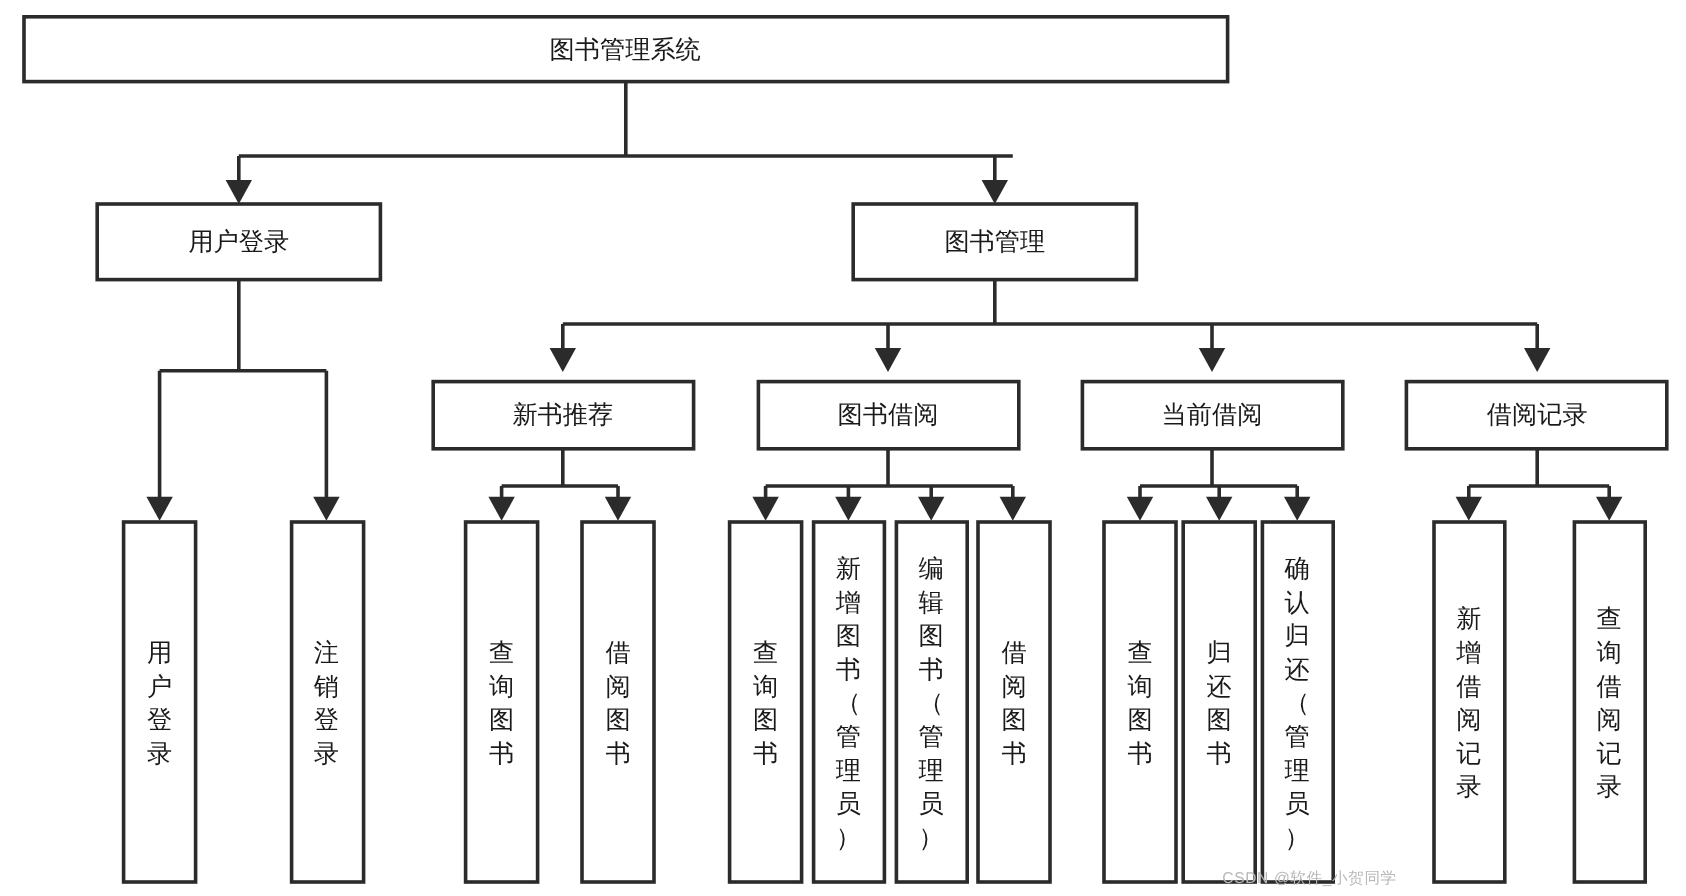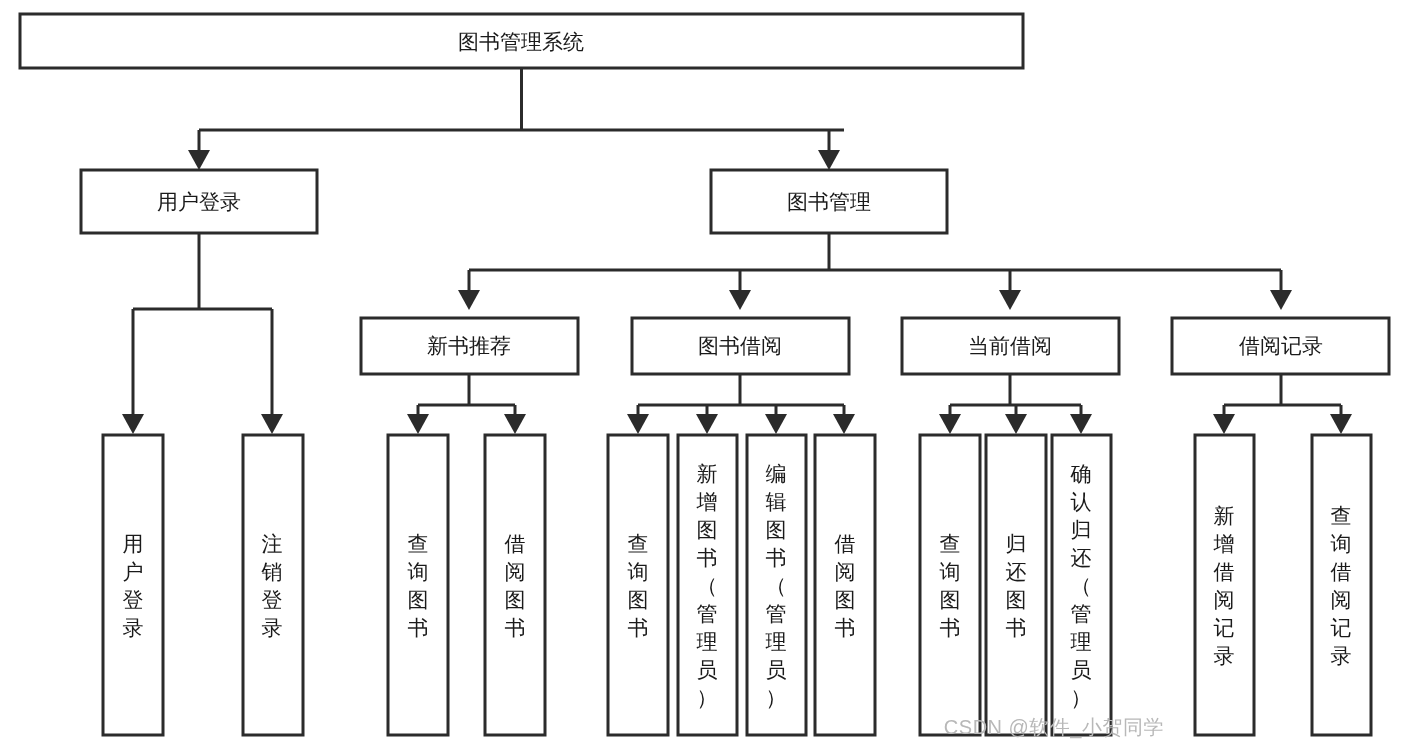--- a/index.html
+++ b/index.html
@@ -51,21 +51,21 @@
     font-family: "Liberation Sans", "DejaVu Sans", sans-serif;
     font-size: 21px;
     fill: #1a1a1a;
     text-anchor: middle;
   }
   .watermark-text {
     position: absolute;
     right: 14px;
     bottom: 6px;
     font-family: "Liberation Sans", "DejaVu Sans", sans-serif;
-    font-size: 20px;
+    font-size: 13px;
     color: #b8b8b8;
     letter-spacing: 0.5px;
     white-space: nowrap;
     pointer-events: none;
   }
 </style>
 </head>
 <body>
 
 <div id="diagram-root">

